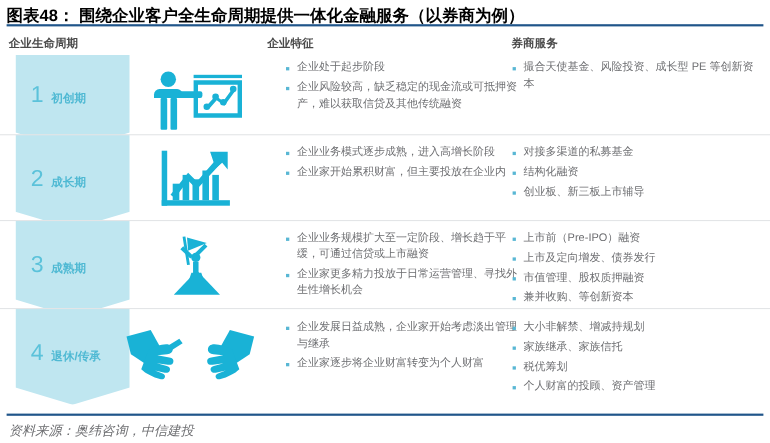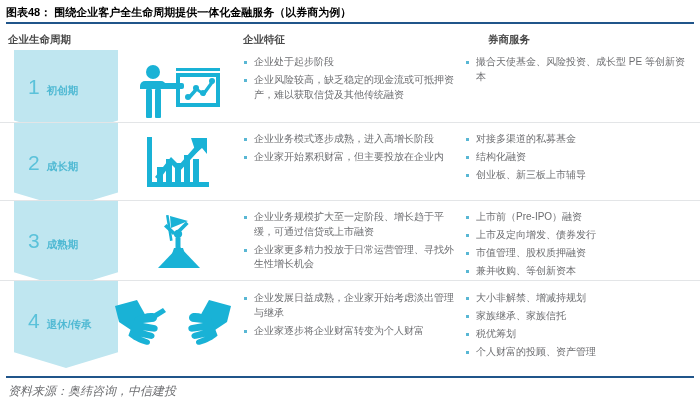--- a/index.html
+++ b/index.html
@@ -9,37 +9,37 @@
     font-family:"Liberation Sans","DejaVu Sans",sans-serif;
     color:#58595b;
     overflow:hidden;
     position:relative;
   }
   .page{position:absolute;inset:0;}
 
   
   .title-bar{
     position:absolute;left:6px;top:5px;width:688px;
-    font-size:11px;font-weight:bold;color:#000000;
+    font-size:15px;font-weight:bold;color:#000000;
     letter-spacing:0px;white-space:nowrap;
   }
   .rule-top{
     position:absolute;left:6px;top:22px;width:688px;height:2px;
     background:#20558a;
   }
 
   
   .col-head{
     position:absolute;top:33px;
     font-size:10.5px;font-weight:bold;color:#4a4a4a;
     white-space:nowrap;
   }
   .col-head.c1{left:8px;}
   .col-head.c2{left:243px;}
-  .col-head.c3{left:488px;}
+  .col-head.c3{left:465px;}
 
   
   .grid{
     position:absolute;left:0;top:50px;width:700px;height:318px;
   }
   .row{
     position:absolute;left:0;width:700px;
     border-top:1px solid #e3e5e7;
   }
   .row.first{border-top:none;}
@@ -72,21 +72,21 @@
     position:absolute;left:120px;width:118px;
     display:flex;align-items:center;justify-content:center;
   }
   .icon-cell svg{display:block;}
 
   
   .bullets{
     position:absolute;
     font-size:10px;line-height:1.45;color:#6d6e71;
   }
-  .bullets.feat{left:243px;width:212px;}
+  .bullets.feat{left:259px;width:212px;}
   .bullets.serv{left:465px;width:228px;}
   .b-item{
     position:relative;padding-left:11px;margin-bottom:3.5px;
   }
   .b-item:last-child{margin-bottom:0;}
   .b-item::before{
     content:"";position:absolute;left:1px;top:6px;
     width:3px;height:3px;background:#59b7d4;
   }
 

